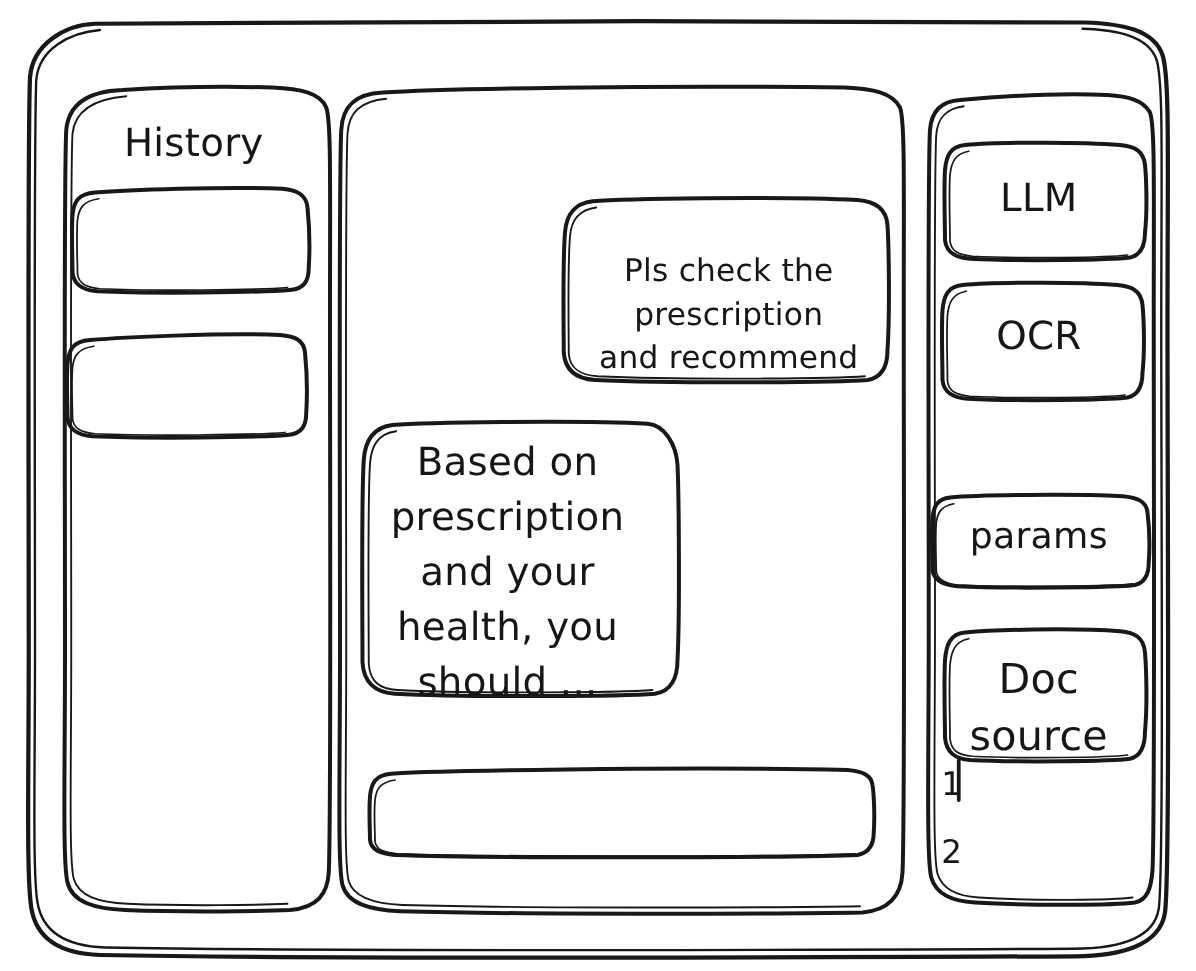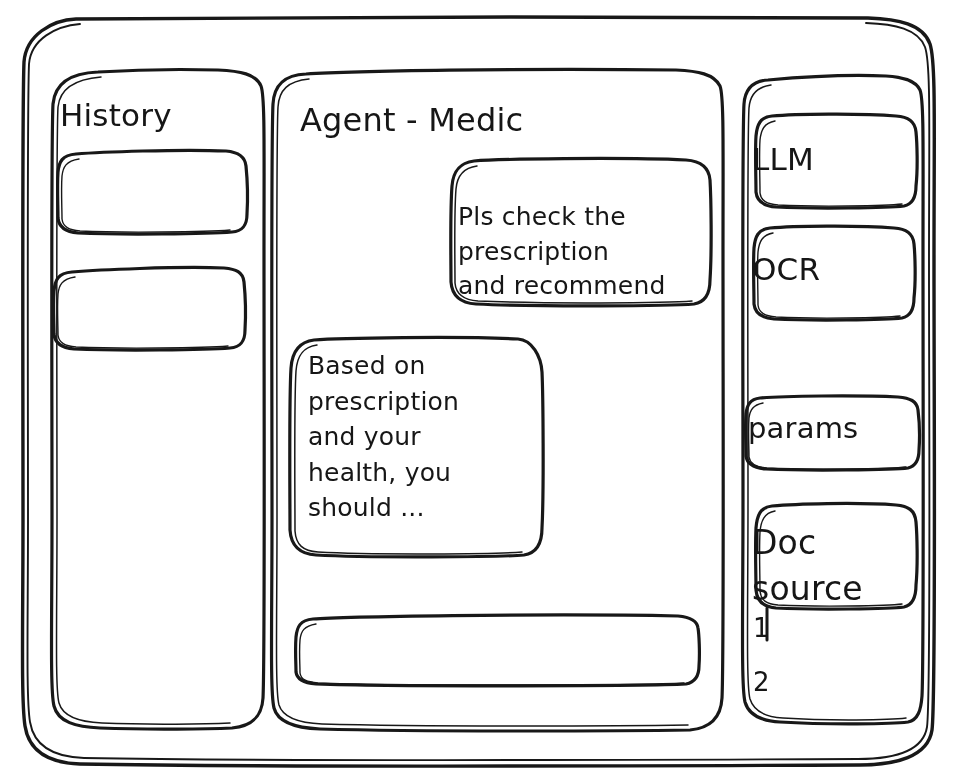--- a/index.html
+++ b/index.html
@@ -25,36 +25,37 @@
     left: 0;
     width: 957px;
     height: 777px;
     pointer-events: none;
   }
   .lbl {
     position: absolute;
     color: #161616;
     font-family: "DejaVu Sans", sans-serif;
     font-weight: 400;
+    text-align: center;
     line-height: 1.28;
     letter-spacing: 0.2px;
     white-space: pre-line;
     user-select: none;
   }
   
   .hit {
     position: absolute;
     background: transparent;
   }
 
   .t-history-title { left: 60px;  top: 96px;  width: 190px; font-size: 31px; }
   .t-main-title    { left: 300px; top: 100px; width: 360px; font-size: 32px; }
 
   .t-user-msg   { left: 458px; top: 168px; width: 250px; font-size: 25px; line-height: 1.38; margin-top: 32px; }
-  .t-agent-msg  { left: 308px; top: 348px; width: 228px; font-size: 25px; line-height: 1.42; }
+  .t-agent-msg  { left: 292px; top: 348px; width: 228px; font-size: 31px; line-height: 1.42; }
 
   .t-llm     { left: 752px; top: 140px; width: 158px; font-size: 31px; }
   .t-ocr     { left: 752px; top: 250px; width: 158px; font-size: 31px; }
   .t-params  { left: 748px; top: 410px; width: 166px; font-size: 29px; }
   .t-doc     { left: 752px; top: 520px; width: 158px; font-size: 33px; line-height: 1.38; }
 
   .t-src1 { left: 753px; top: 612px; width: 40px; font-size: 26px; text-align: left; }
   .t-src2 { left: 753px; top: 666px; width: 40px; font-size: 26px; text-align: left; }
 </style>
 </head>
@@ -275,21 +276,20 @@
         M 775 511 C 764 513 761 521 760 532
         C 759 551 760 574 760 591 C 761 601 767 604 778 605
         C 816 607 888 606 902 604"></path>
 
       <path stroke-width="3.0" d="M 767 640 L 767 608"></path>
     </g>
   </svg>
 
   <div class="lbl t-history-title">History</div>
 
-  <div class="lbl t-main-title">Agent - Medic</div>
 
   <div class="lbl t-user-msg">Pls check the
 prescription
 and recommend</div>
 
   <div class="lbl t-agent-msg">Based on
 prescription
 and your
 health, you
 should ...</div>

